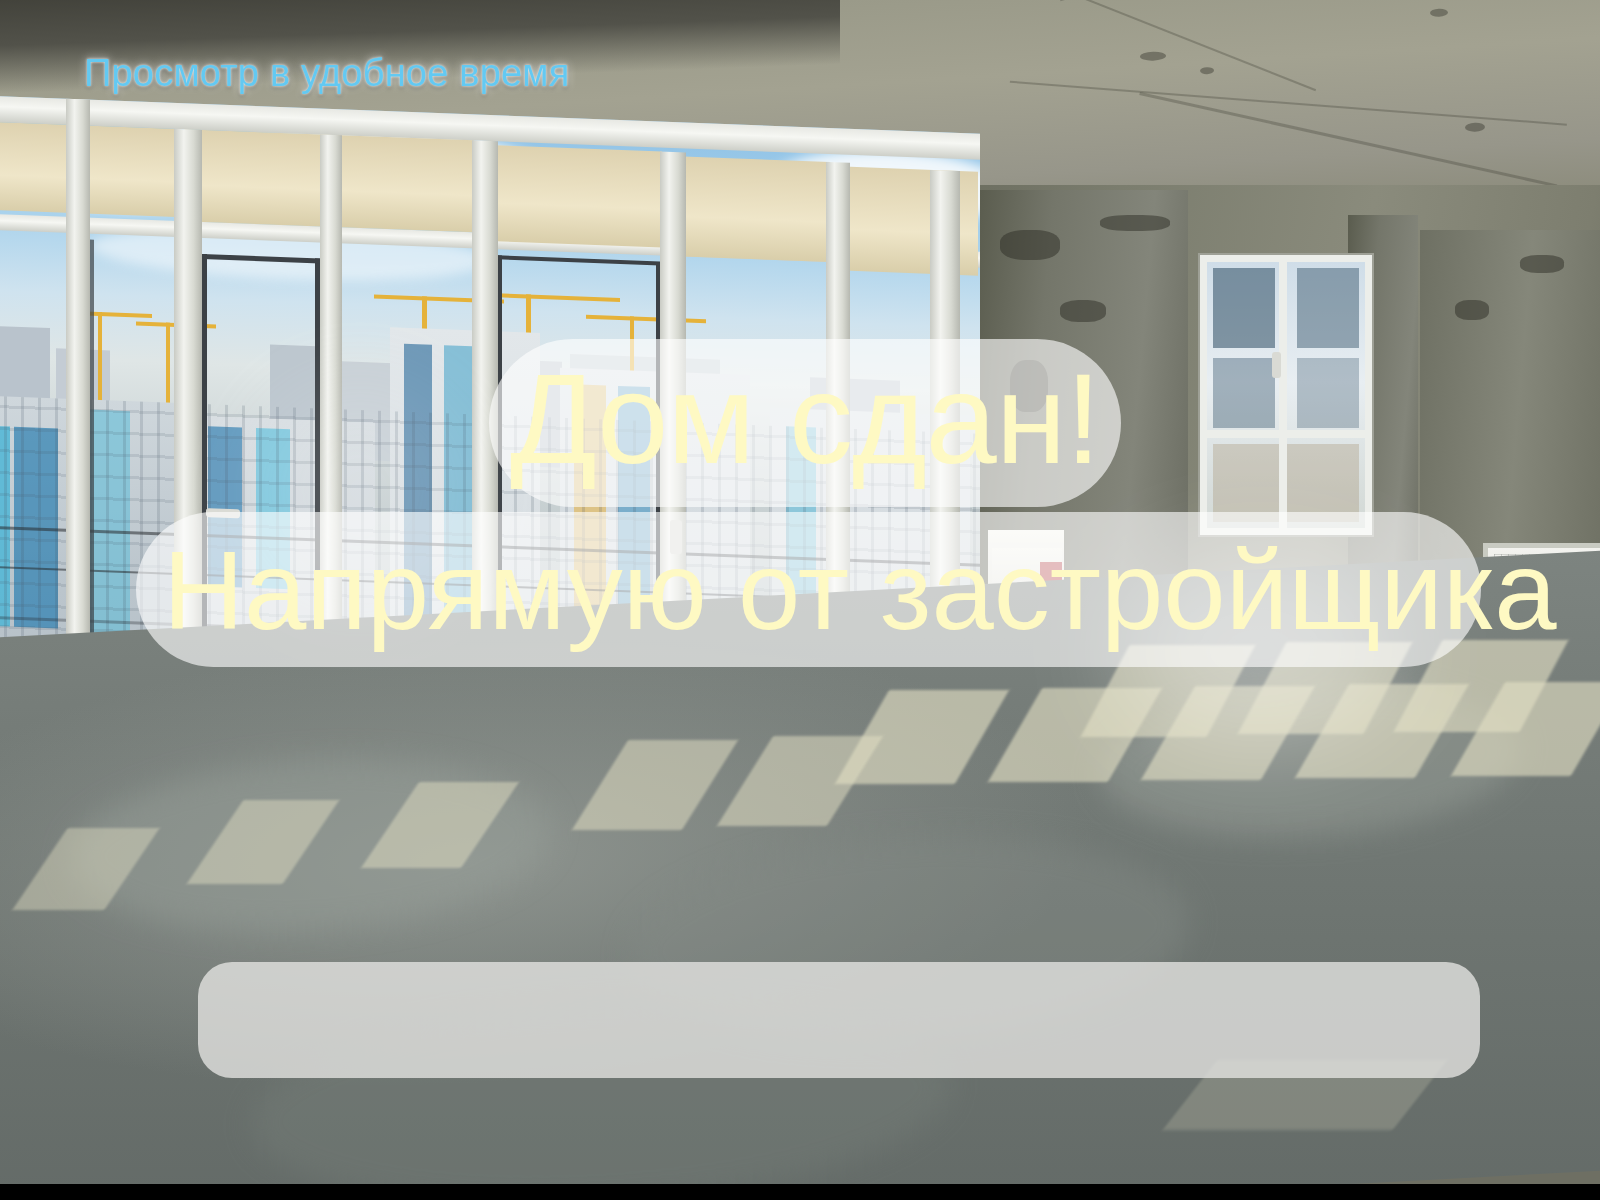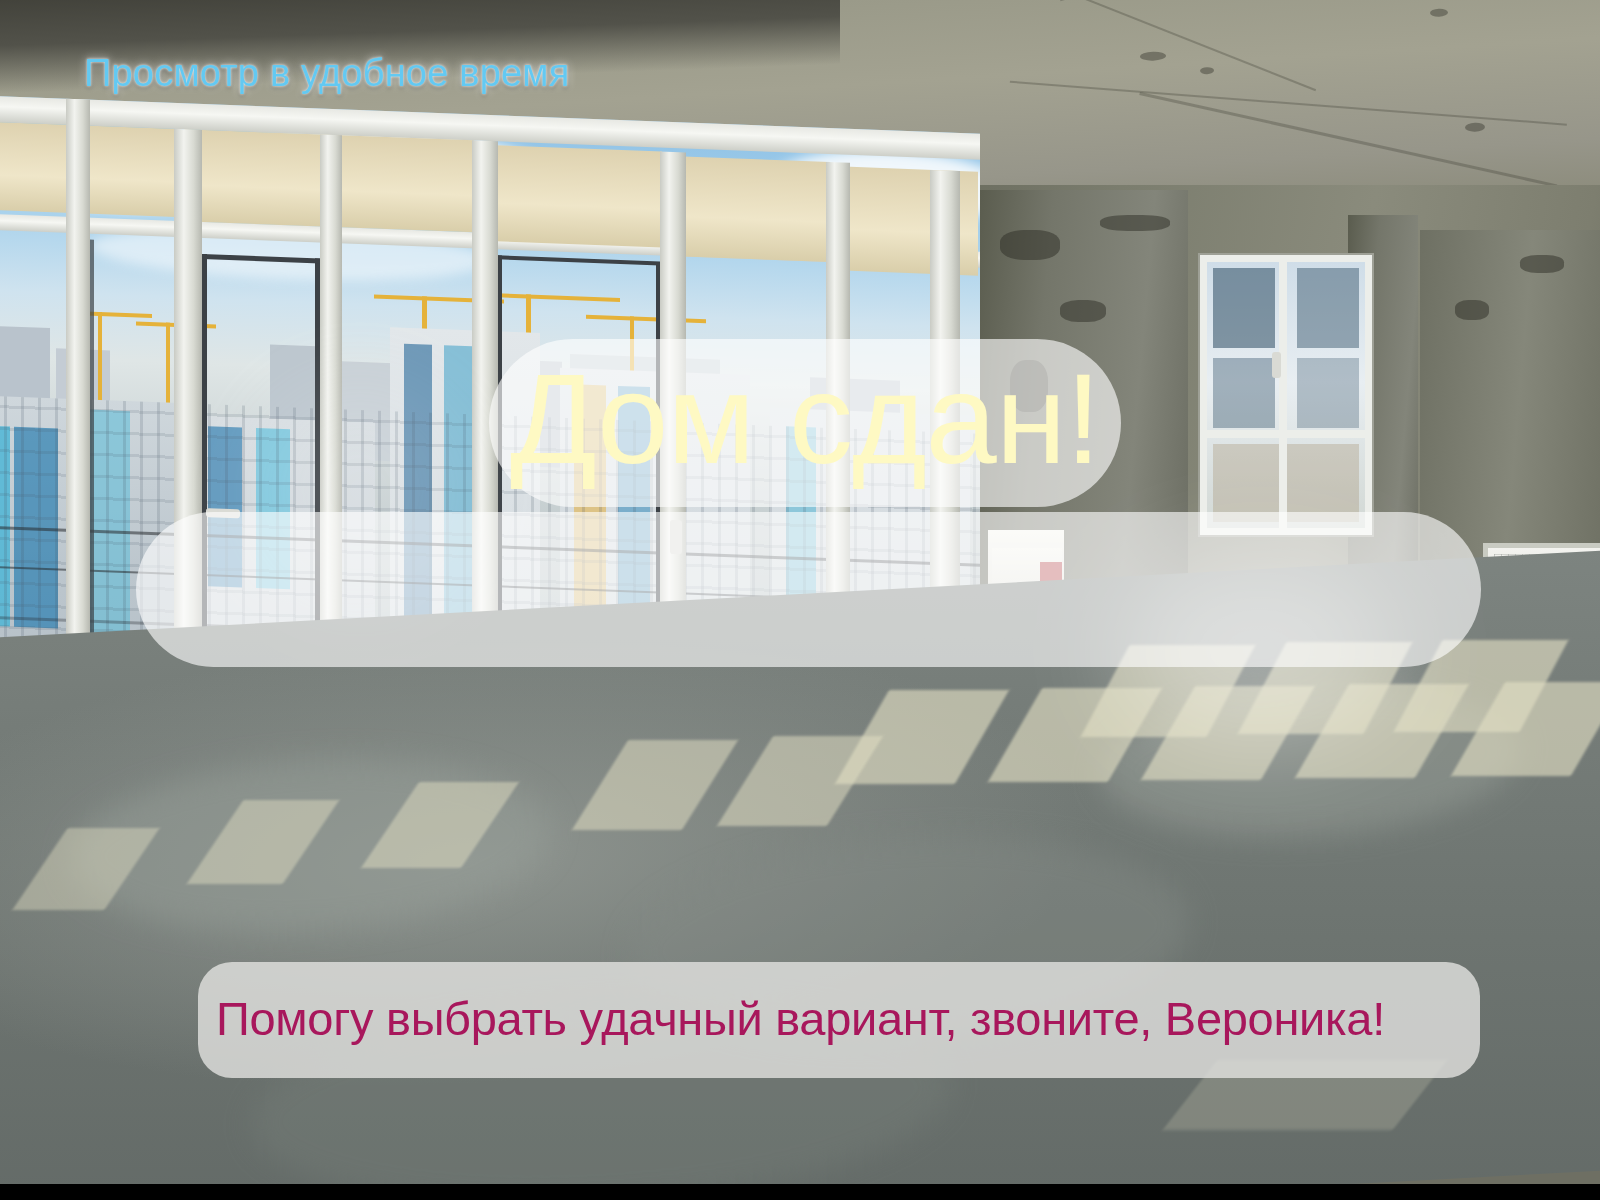--- a/index.html
+++ b/index.html
@@ -352,17 +352,17 @@
     <div class="glare" style="left:250px;top:380px;width:220px;height:220px;opacity:.35;"></div>
   </div>
 
   <div class="hdr" id="hdr-left">Просмотр в удобное время</div>
 
 
   <div class="pill" id="pill1"></div>
   <div class="redline" id="red1">Дом сдан!</div>
 
   <div class="pill" id="pill2"></div>
+  <div class="redline" id="red2">Напрямую от застройщика</div>
 
   <div class="pill" id="pill3"></div>
-  <div id="bottomline">Помогу выбрать удачный вариант, звоните, Вероника!</div>
 
 </div>
 
 </body></html>

